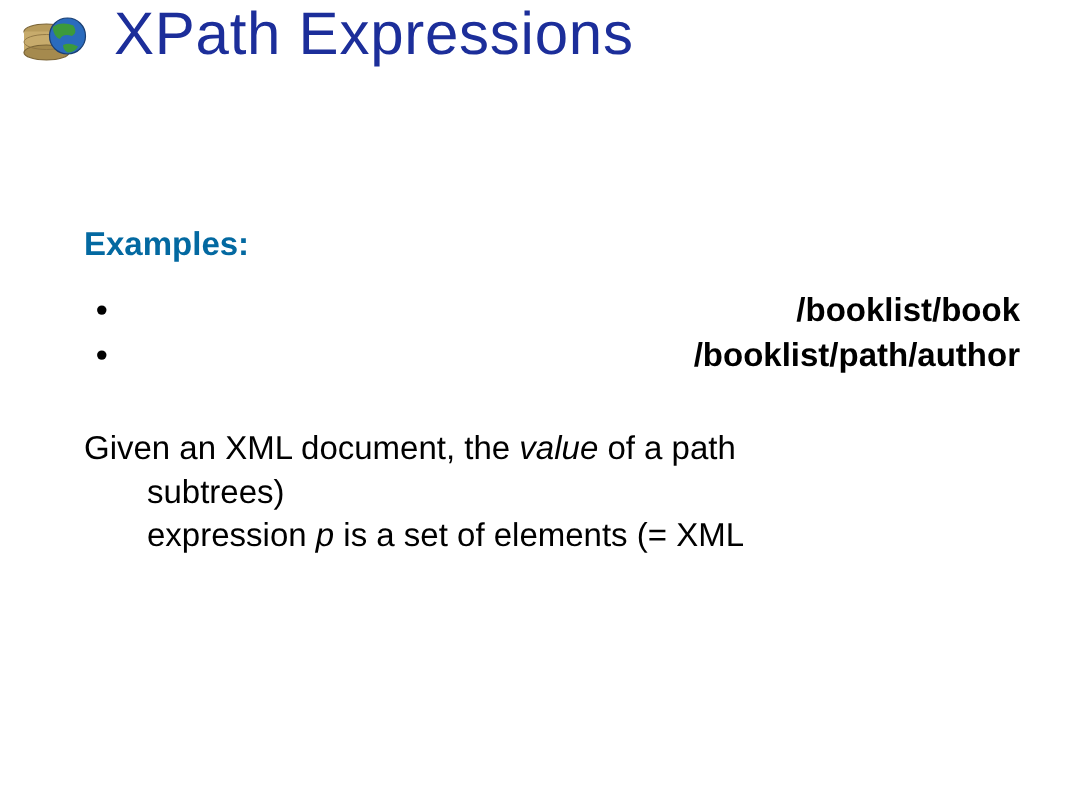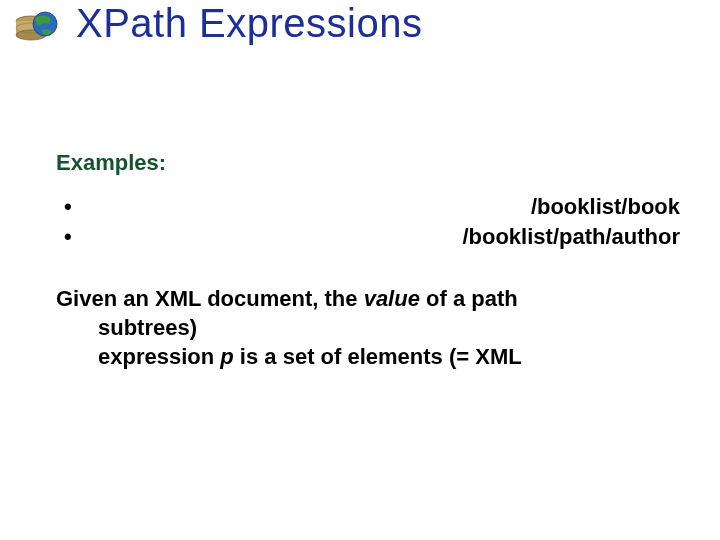--- a/index.html
+++ b/index.html
@@ -30,21 +30,21 @@
   }
   .content {
     position: absolute;
     top: 150px;
     left: 56px;
     right: 40px;
   }
   .examples-label {
     font-size: 22px;
     font-weight: bold;
-    color: #14532d;
+    color: #0369a1;
     margin-bottom: 2px;
   }
   .bullets {
     margin: 16px 0 0 8px;
     padding: 0;
     list-style: none;
     text-align: right;
   }
   .bullets li {
     font-size: 22px;
@@ -58,21 +58,21 @@
     content: "•";
     position: absolute;
     left: 0;
     top: 0;
     color: #000;
     font-size: 22px;
   }
   .para {
     margin-top: 34px;
     font-size: 22px;
-    font-weight: bold;
+    font-weight: normal;
     color: #000;
     line-height: 1.3;
     padding-left: 0;
   }
   .para .hang {
     display: block;
     padding-left: 42px;
   }
   .ital {
     font-style: italic;

